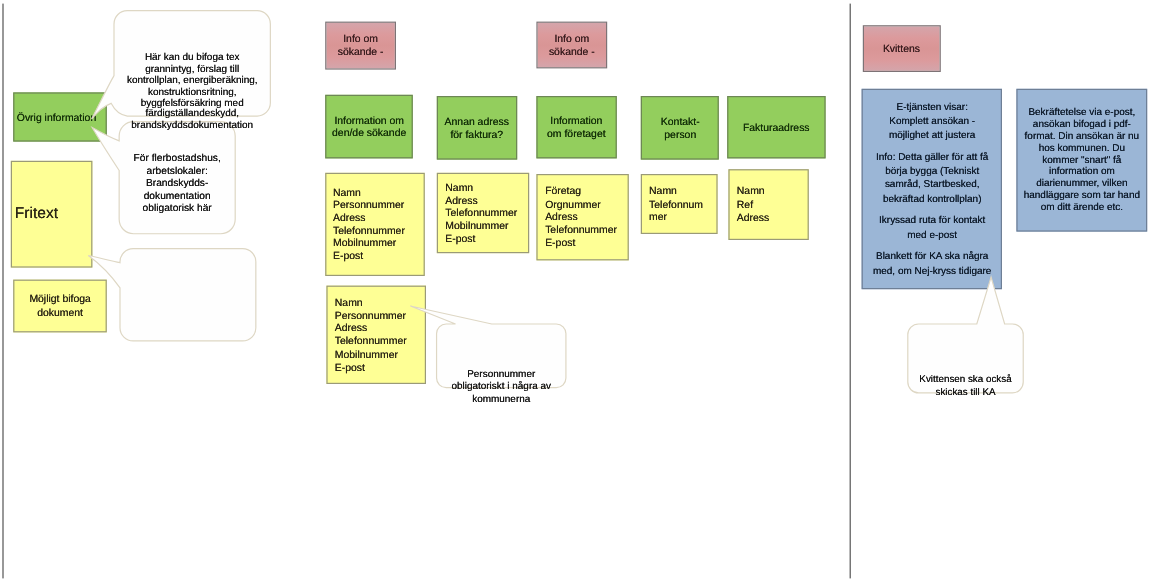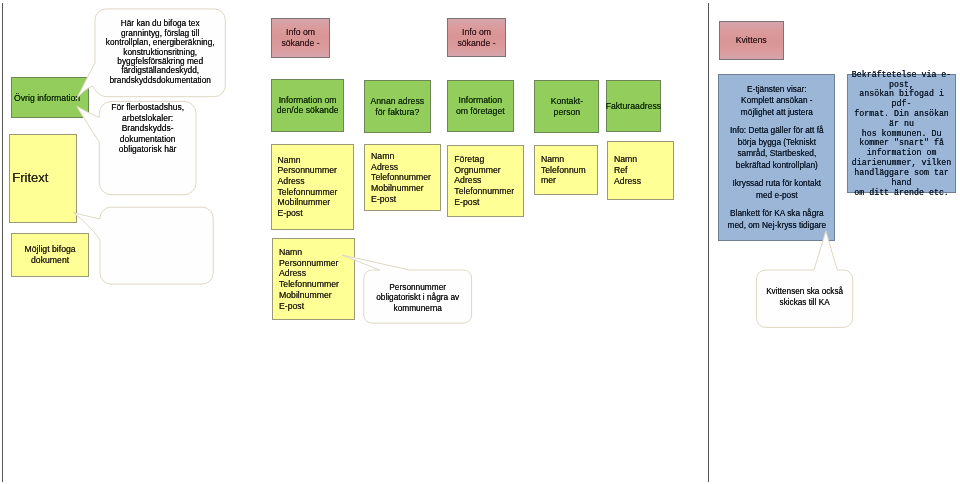--- a/index.html
+++ b/index.html
@@ -13,21 +13,21 @@
   .yellow{background:#feff95;border:0.9px solid #9a9a78;color:#2b2616;}
   .pink{background:linear-gradient(180deg,#d4a5ab 0%,#dc9a9c 26%,#d99595 50%,#dc9a9c 76%,#d4a5ab 100%);border:0.9px solid #7d7376;color:#3a1d1f;}
   .blue{background:#9bb6d6;border:0.9px solid #6e7f96;color:#0f1c2c;}
   .lefttext{justify-content:flex-start;text-align:left;}
   .col{flex-direction:column;}
   .gap{margin-top:7.3px;}
   .pad{padding-left:6px;}
   .pad2{padding-left:2px;}
   .callout{text-shadow:0 0 0.35px currentColor;position:absolute;box-sizing:border-box;display:flex;align-items:center;
            justify-content:center;text-align:center;color:#151515;line-height:10.6px;
-           white-space:pre-line;z-index:5;}
+           white-space:pre-line;z-index:5;margin-top:24px;}
   svg.tails{position:absolute;left:0;top:0;width:960px;height:484px;z-index:4;}
   svg.tails path{fill:#fefefe;stroke:#ded7c4;stroke-width:1;}
 </style>
 </head>
 <body>
 
 <div class="stage">
 
   <div class="vline" style="left:1.5px;top:3px;height:479px;"></div>
   <div class="vline" style="left:707.5px;top:3px;height:479px;"></div>
@@ -99,39 +99,39 @@
 Adress
 Telefonnummer
 E-post</div>
 
   <div class="box green" style="left:534.4px;top:80.4px;width:65px;height:52.3px;font-size:8.7px;">Kontakt-
 person</div>
   <div class="box yellow lefttext pad" style="left:533.9px;top:144.8px;width:64.2px;height:50.4px;font-size:8.7px;">Namn
 Telefonnum
 mer</div>
 
-  <div class="box green" style="left:605.9px;top:79.8px;width:55px;height:52.4px;font-size:8.7px;">Fakturaadress</div>
+  <div class="box green" style="left:605.9px;top:79.8px;width:82px;height:52.4px;font-size:8.7px;">Fakturaadress</div>
   <div class="box yellow lefttext pad" style="left:607px;top:141px;width:67.2px;height:58.8px;font-size:8.7px;">Namn
 Ref
 Adress</div>
 
   <div class="box blue col" style="left:718.3px;top:74.1px;width:117.1px;height:166.8px;font-size:8.3px;line-height:11.4px;">
     <div>E-tjänsten visar:
 Komplett ansökan -
 möjlighet att justera</div>
     <div class="gap">Info: Detta gäller för att få
 börja bygga (Tekniskt
 samråd, Startbesked,
 bekräftad kontrollplan)</div>
     <div class="gap">Ikryssad ruta för kontakt
 med e-post</div>
     <div class="gap">Blankett för KA ska några
 med, om Nej-kryss tidigare</div>
   </div>
-  <div class="box blue" style="left:847px;top:74px;width:109.1px;height:119.1px;font-size:8.3px;line-height:9.83px;font-family:Liberation Mono, monospace;">Bekräftetelse via e-post,
+  <div class="box blue" style="left:847px;top:74px;width:109.1px;height:119.1px;font-size:8.3px;line-height:9.83px;">Bekräftetelse via e-post,
 ansökan bifogad i pdf-
 format. Din ansökan är nu
 hos kommunen. Du
 kommer "snart" få
 information om
 diarienummer, vilken
 handläggare som tar hand
 om ditt ärende etc.</div>
 
 </div>

